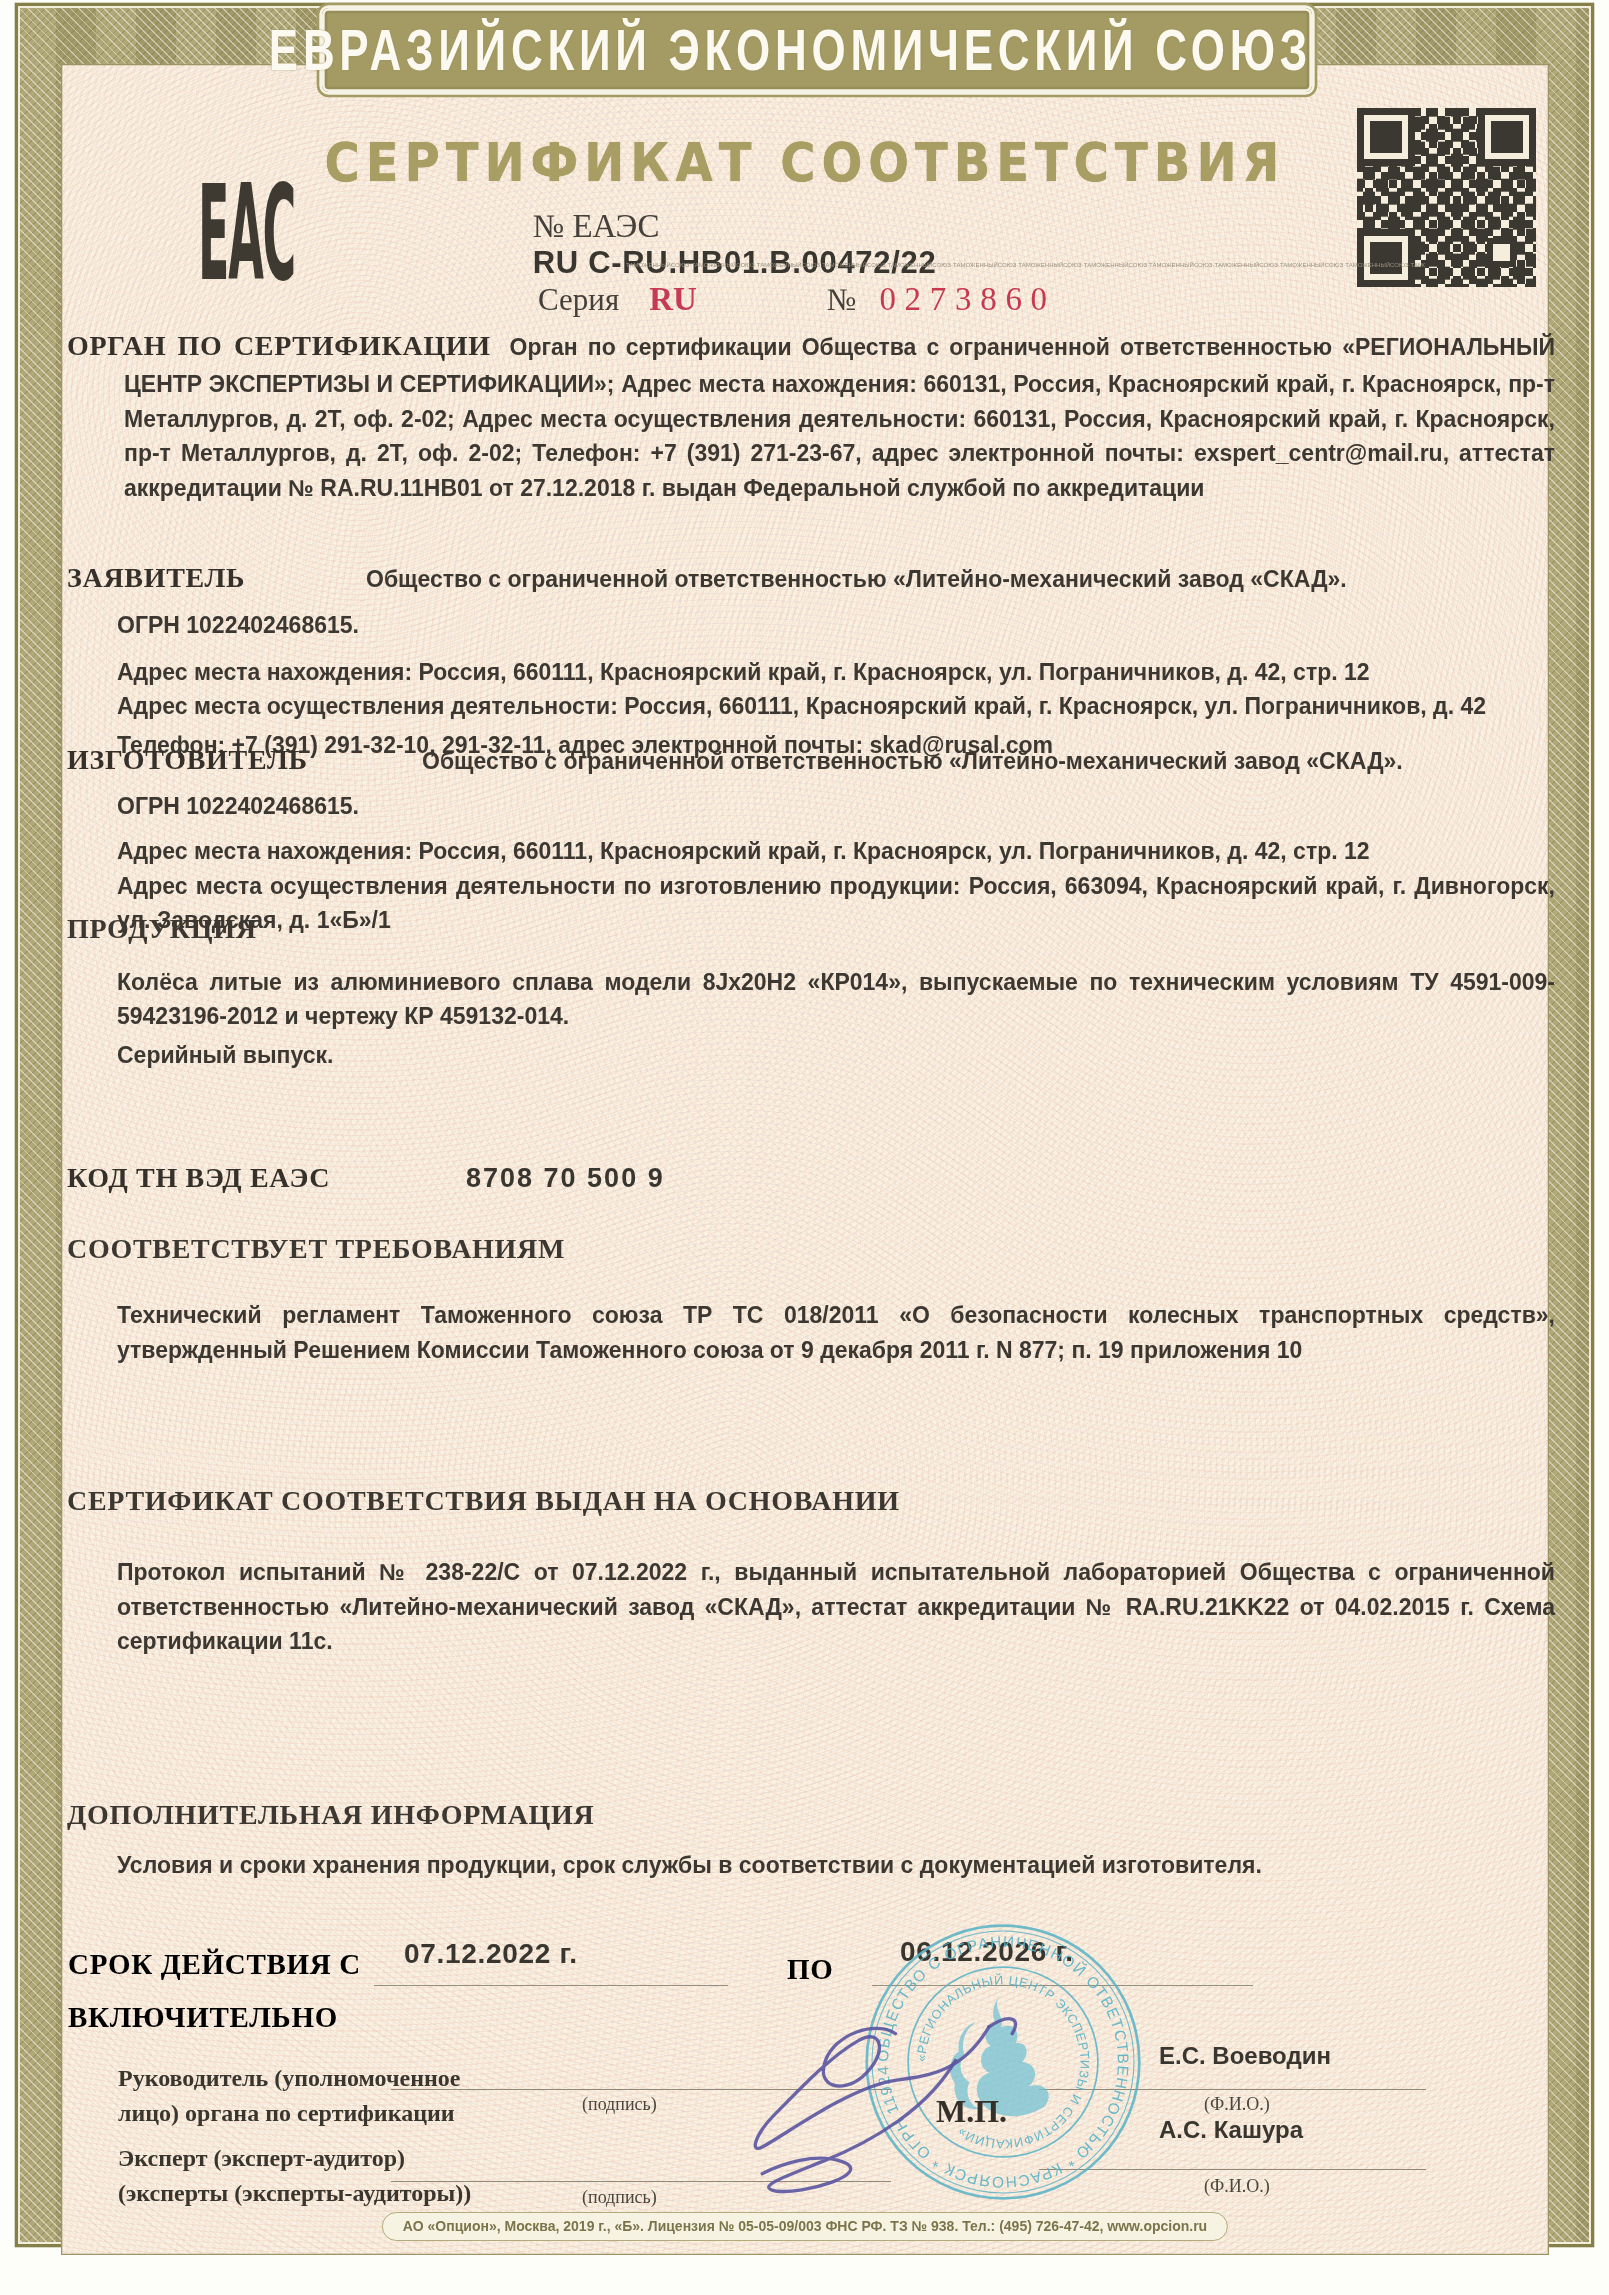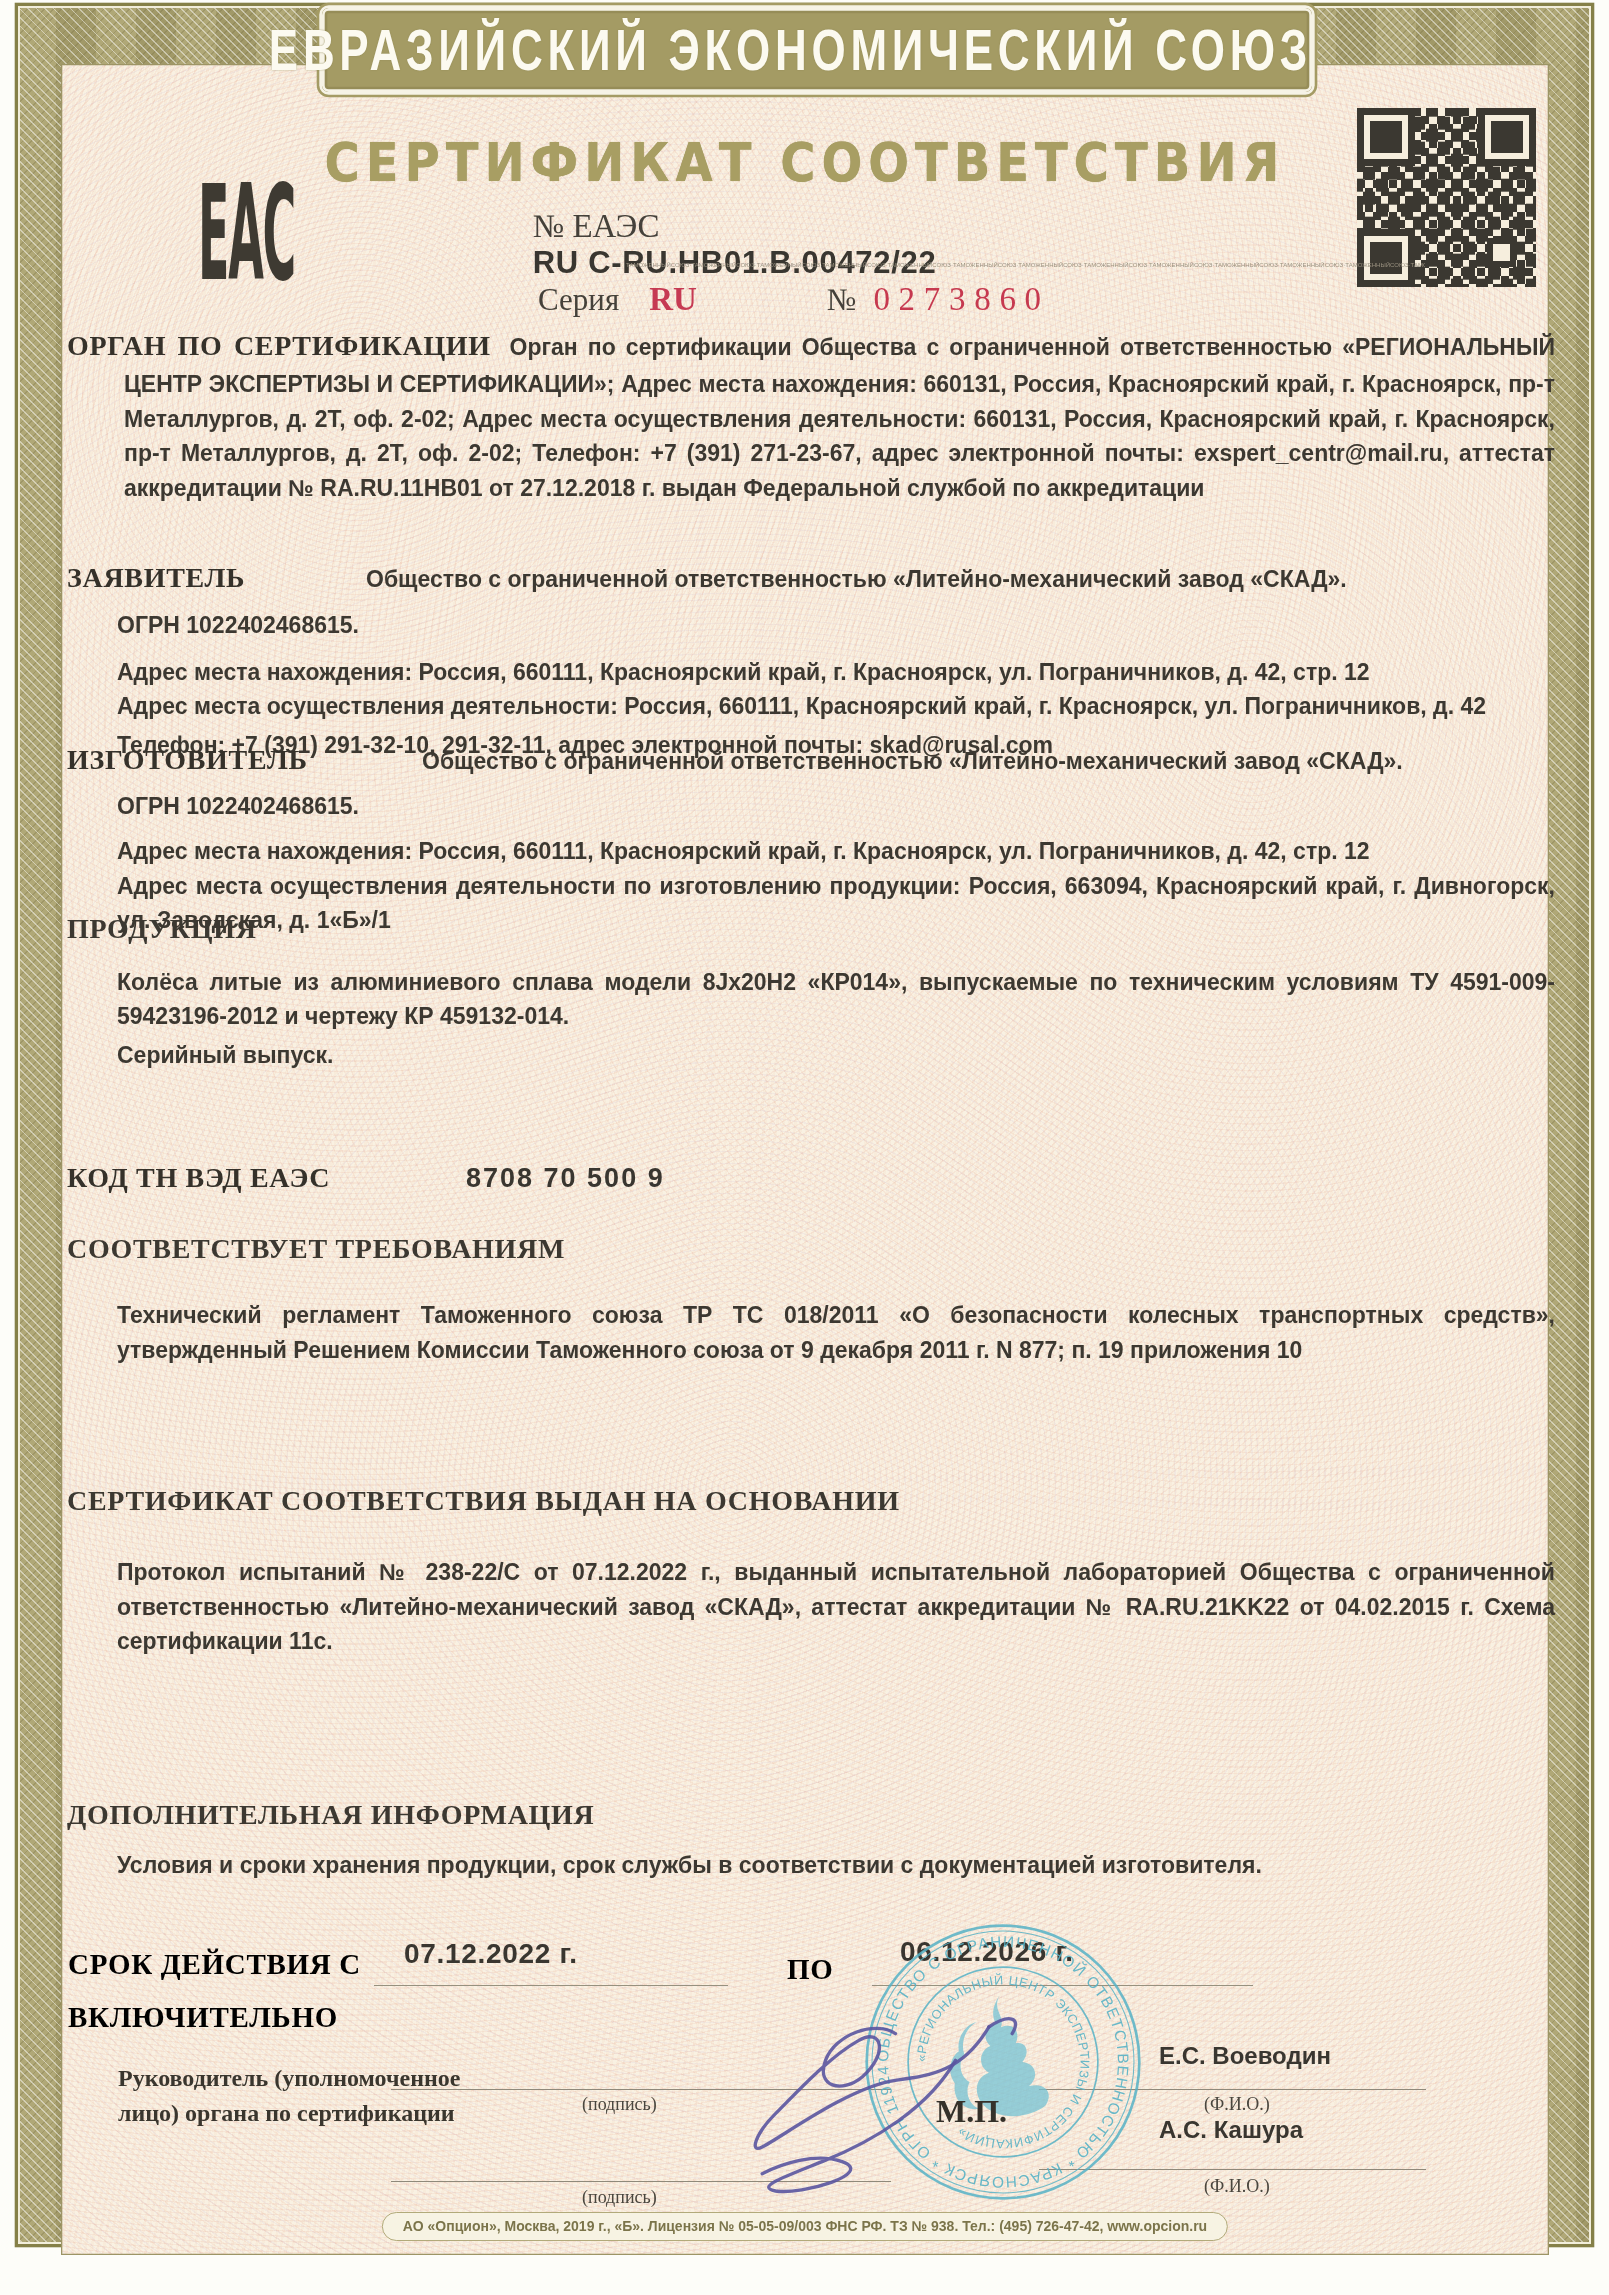--- a/index.html
+++ b/index.html
@@ -49,21 +49,21 @@
   
   .certno{position:absolute;left:514px;top:208px;display:flex;align-items:baseline;white-space:nowrap;flex-direction:column;}
   .certno .lbl{font-family:"Liberation Serif",serif;font-size:33px;color:#45413a;}
   .certno .num{font-weight:700;font-size:31px;color:#393630;margin-left:18.7px;letter-spacing:0.7px;}
   .microtext{position:absolute;left:626px;top:262px;width:799px;height:8px;overflow:hidden;
     font-size:6px;line-height:6.7px;color:#9a9280;letter-spacing:0;white-space:nowrap;}
   .series{position:absolute;left:538px;top:281px;display:flex;align-items:baseline;white-space:nowrap;}
   .series .w1{font-family:"Liberation Serif",serif;font-size:31px;color:#45413a;}
   .series .ru{font-family:"Liberation Serif",serif;font-weight:700;font-size:33px;color:#c63a53;margin-left:30px;}
   .series .no{font-family:"Liberation Serif",serif;font-size:31px;color:#45413a;margin-left:130px;}
-  .series .digits{font-family:"Liberation Serif",serif;font-size:33px;color:#c6394f;margin-left:17px;letter-spacing:8.7px;}
+  .series .digits{font-family:"Liberation Serif",serif;font-size:33px;color:#c6394f;margin-left:23px;letter-spacing:8.7px;}
   
   .sec{position:absolute;left:67px;width:1488px;}
   .sec p{margin:0;font-size:23px;line-height:1.5;font-weight:700;color:#3c3831;text-align:justify;}
   .sh{font-family:"Liberation Serif",serif;font-weight:700;font-size:28px;color:#35312a;letter-spacing:0.7px;}
   .shp{font-family:"Liberation Serif",serif;font-weight:700;font-size:28px !important;color:#35312a;
        letter-spacing:0.7px;text-align:left !important;}
   .hang{padding-left:57px;text-indent:-57px;}
   .sh.gap{margin-right:18.7px;}
   .sh.w445{display:inline-block;min-width:299px;text-indent:0;}
   .sh.w530{display:inline-block;min-width:355px;text-indent:0;}
@@ -169,20 +169,21 @@
 
   <span class="vh" style="left:68px;top:1948px">СРОК ДЕЙСТВИЯ С</span>
   <span class="vdate" style="left:404px;top:1938px">07.12.2022 г.</span>
   <span class="vline" style="left:374px;top:1985px;width:354px"></span>
   <span class="vh" style="left:787px;top:1953px">ПО</span>
   <span class="vdate" style="left:900px;top:1936px">06.12.2026 г.</span>
   <span class="vline" style="left:872px;top:1985px;width:381px"></span>
   <span class="vh" style="left:68px;top:2001px">ВКЛЮЧИТЕЛЬНО</span>
 
   <div class="siglabel" style="left:118px;top:2061px;width:364px">Руководитель (уполномоченное лицо) органа по сертификации</div>
+  <div class="siglabel" style="left:118px;top:2141px;width:384px">Эксперт (эксперт-аудитор) (эксперты (эксперты-аудиторы))</div>
 
   <span class="sline" style="left:391px;top:2089px;width:500px"></span>
   <span class="scap" style="left:582px;top:2094px">(подпись)</span>
   <span class="sline" style="left:1039px;top:2089px;width:387px"></span>
   <span class="sname" style="left:1159px;top:2042px">Е.С. Воеводин</span>
   <span class="scap" style="left:1204px;top:2094px">(Ф.И.О.)</span>
 
   <span class="mp" style="left:936px;top:2093px">М.П.</span>
 
   <span class="sname" style="left:1159px;top:2116px">А.С. Кашура</span>

